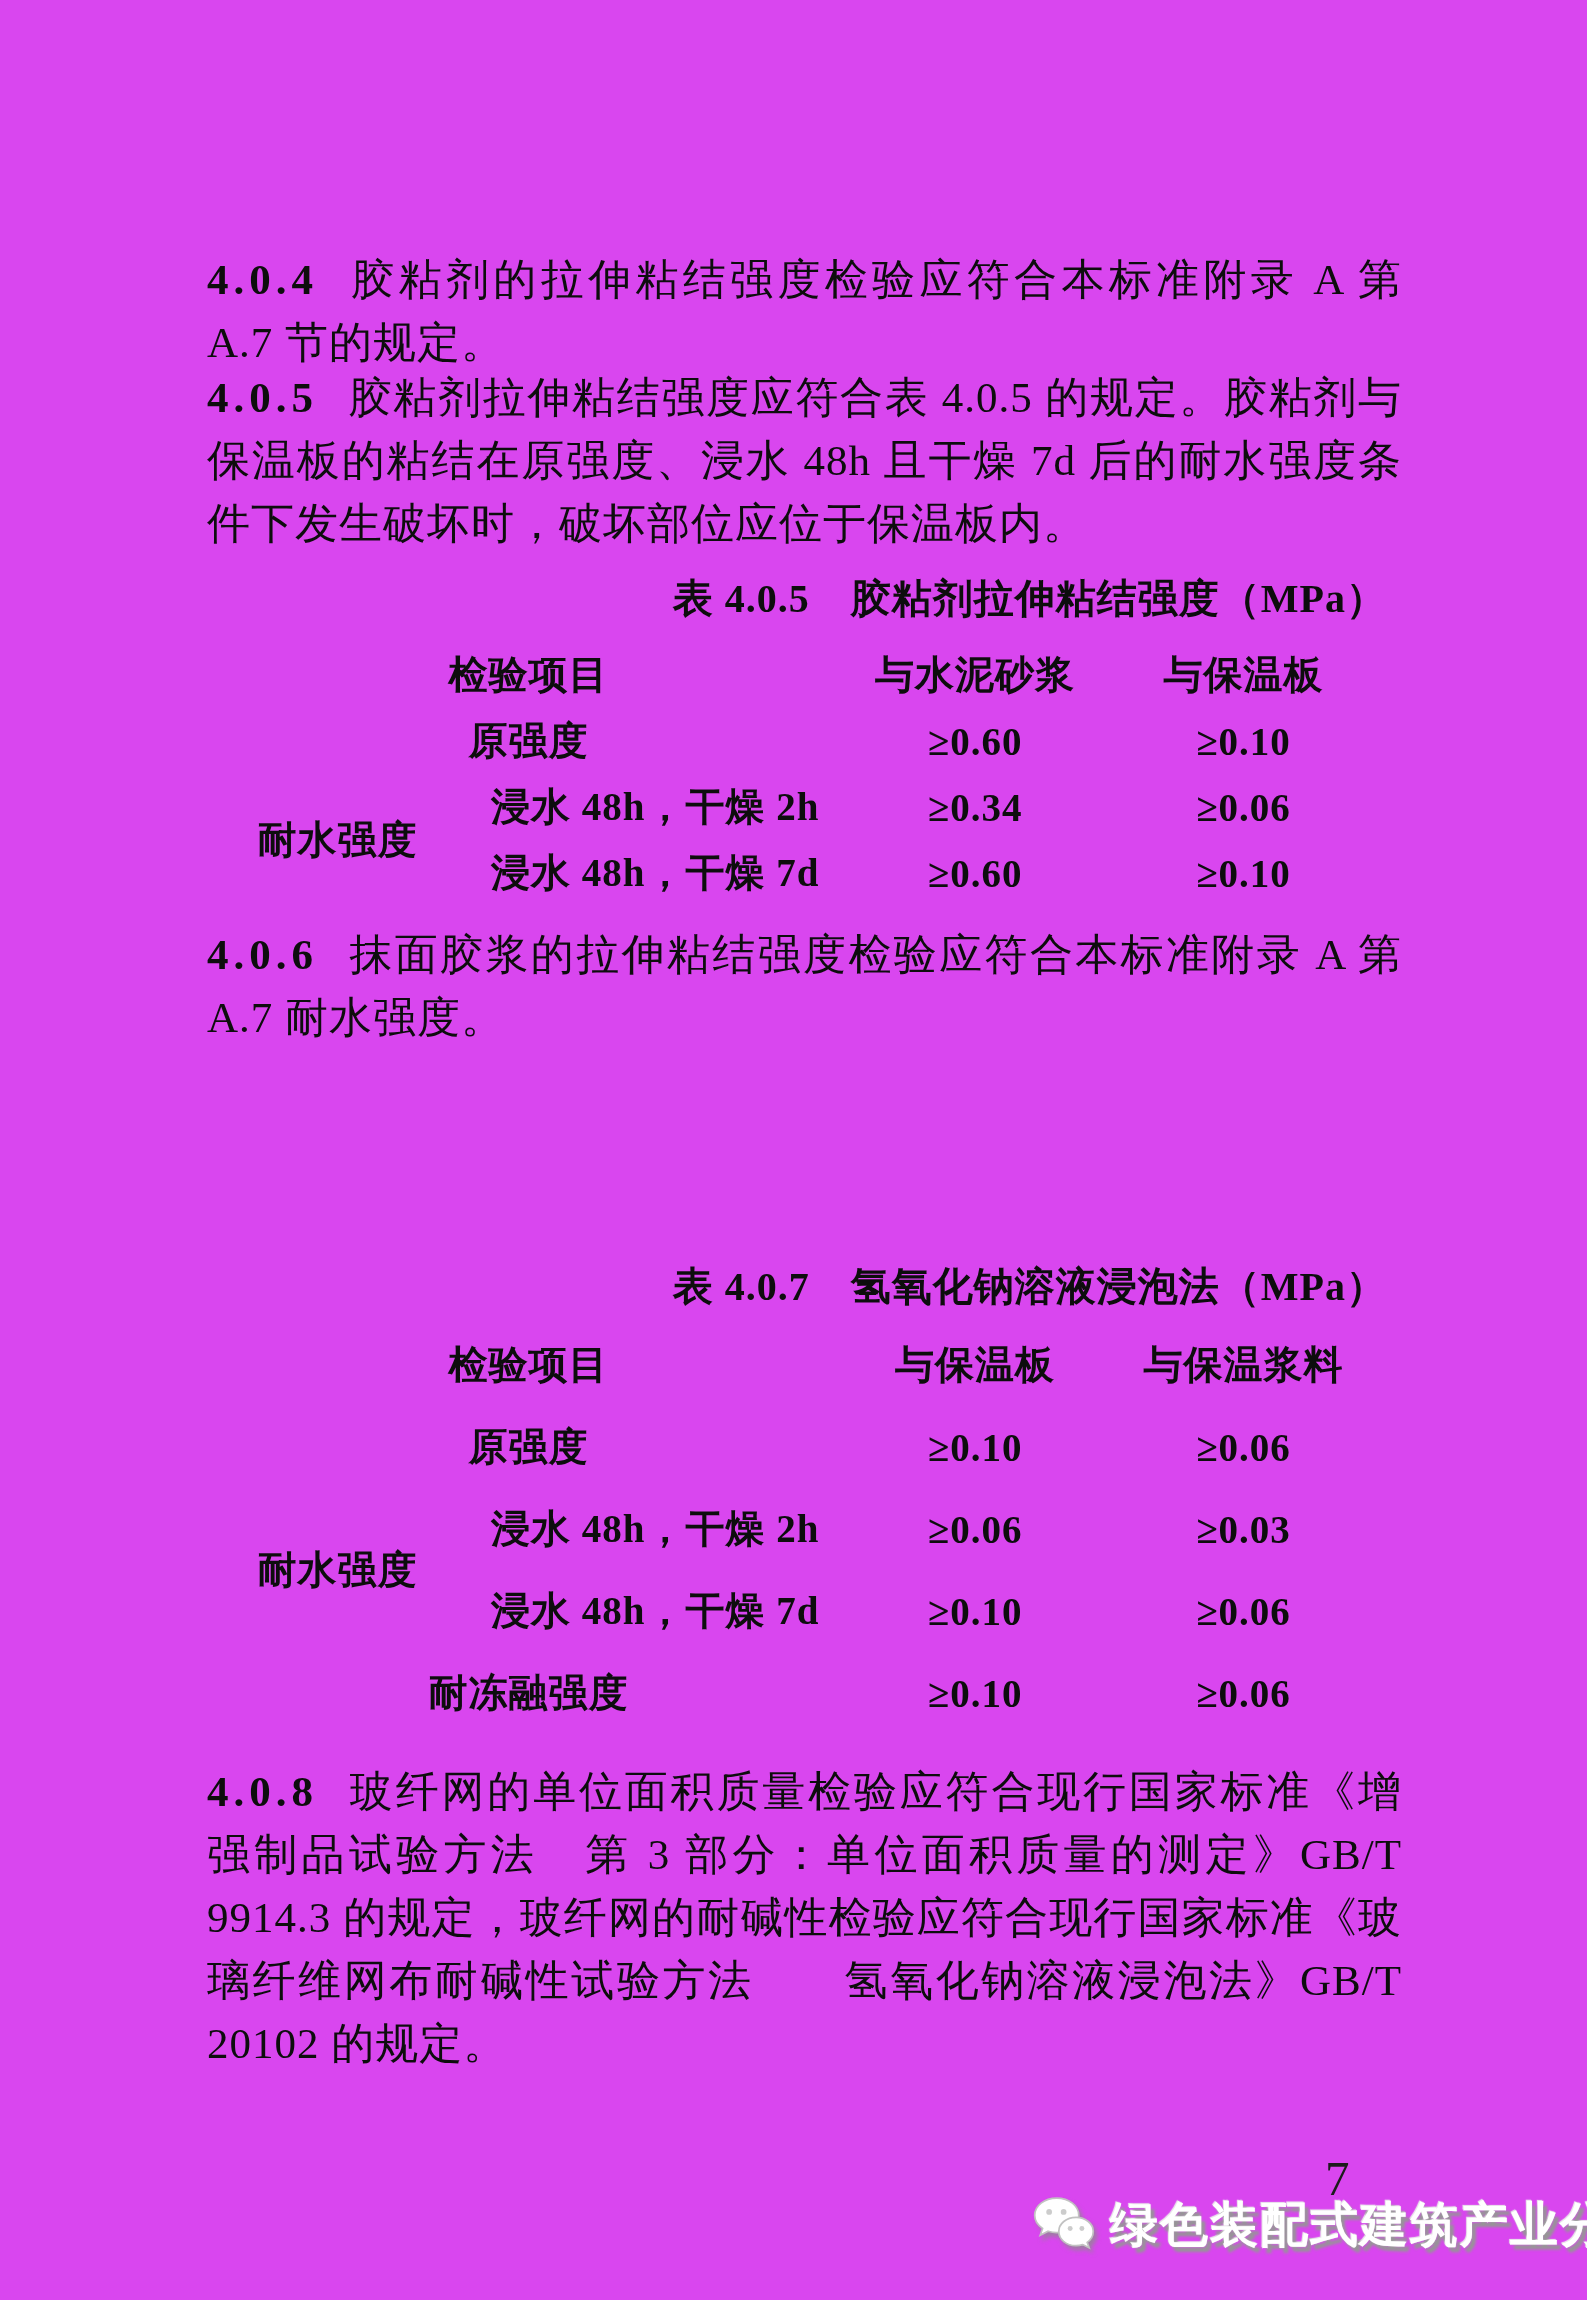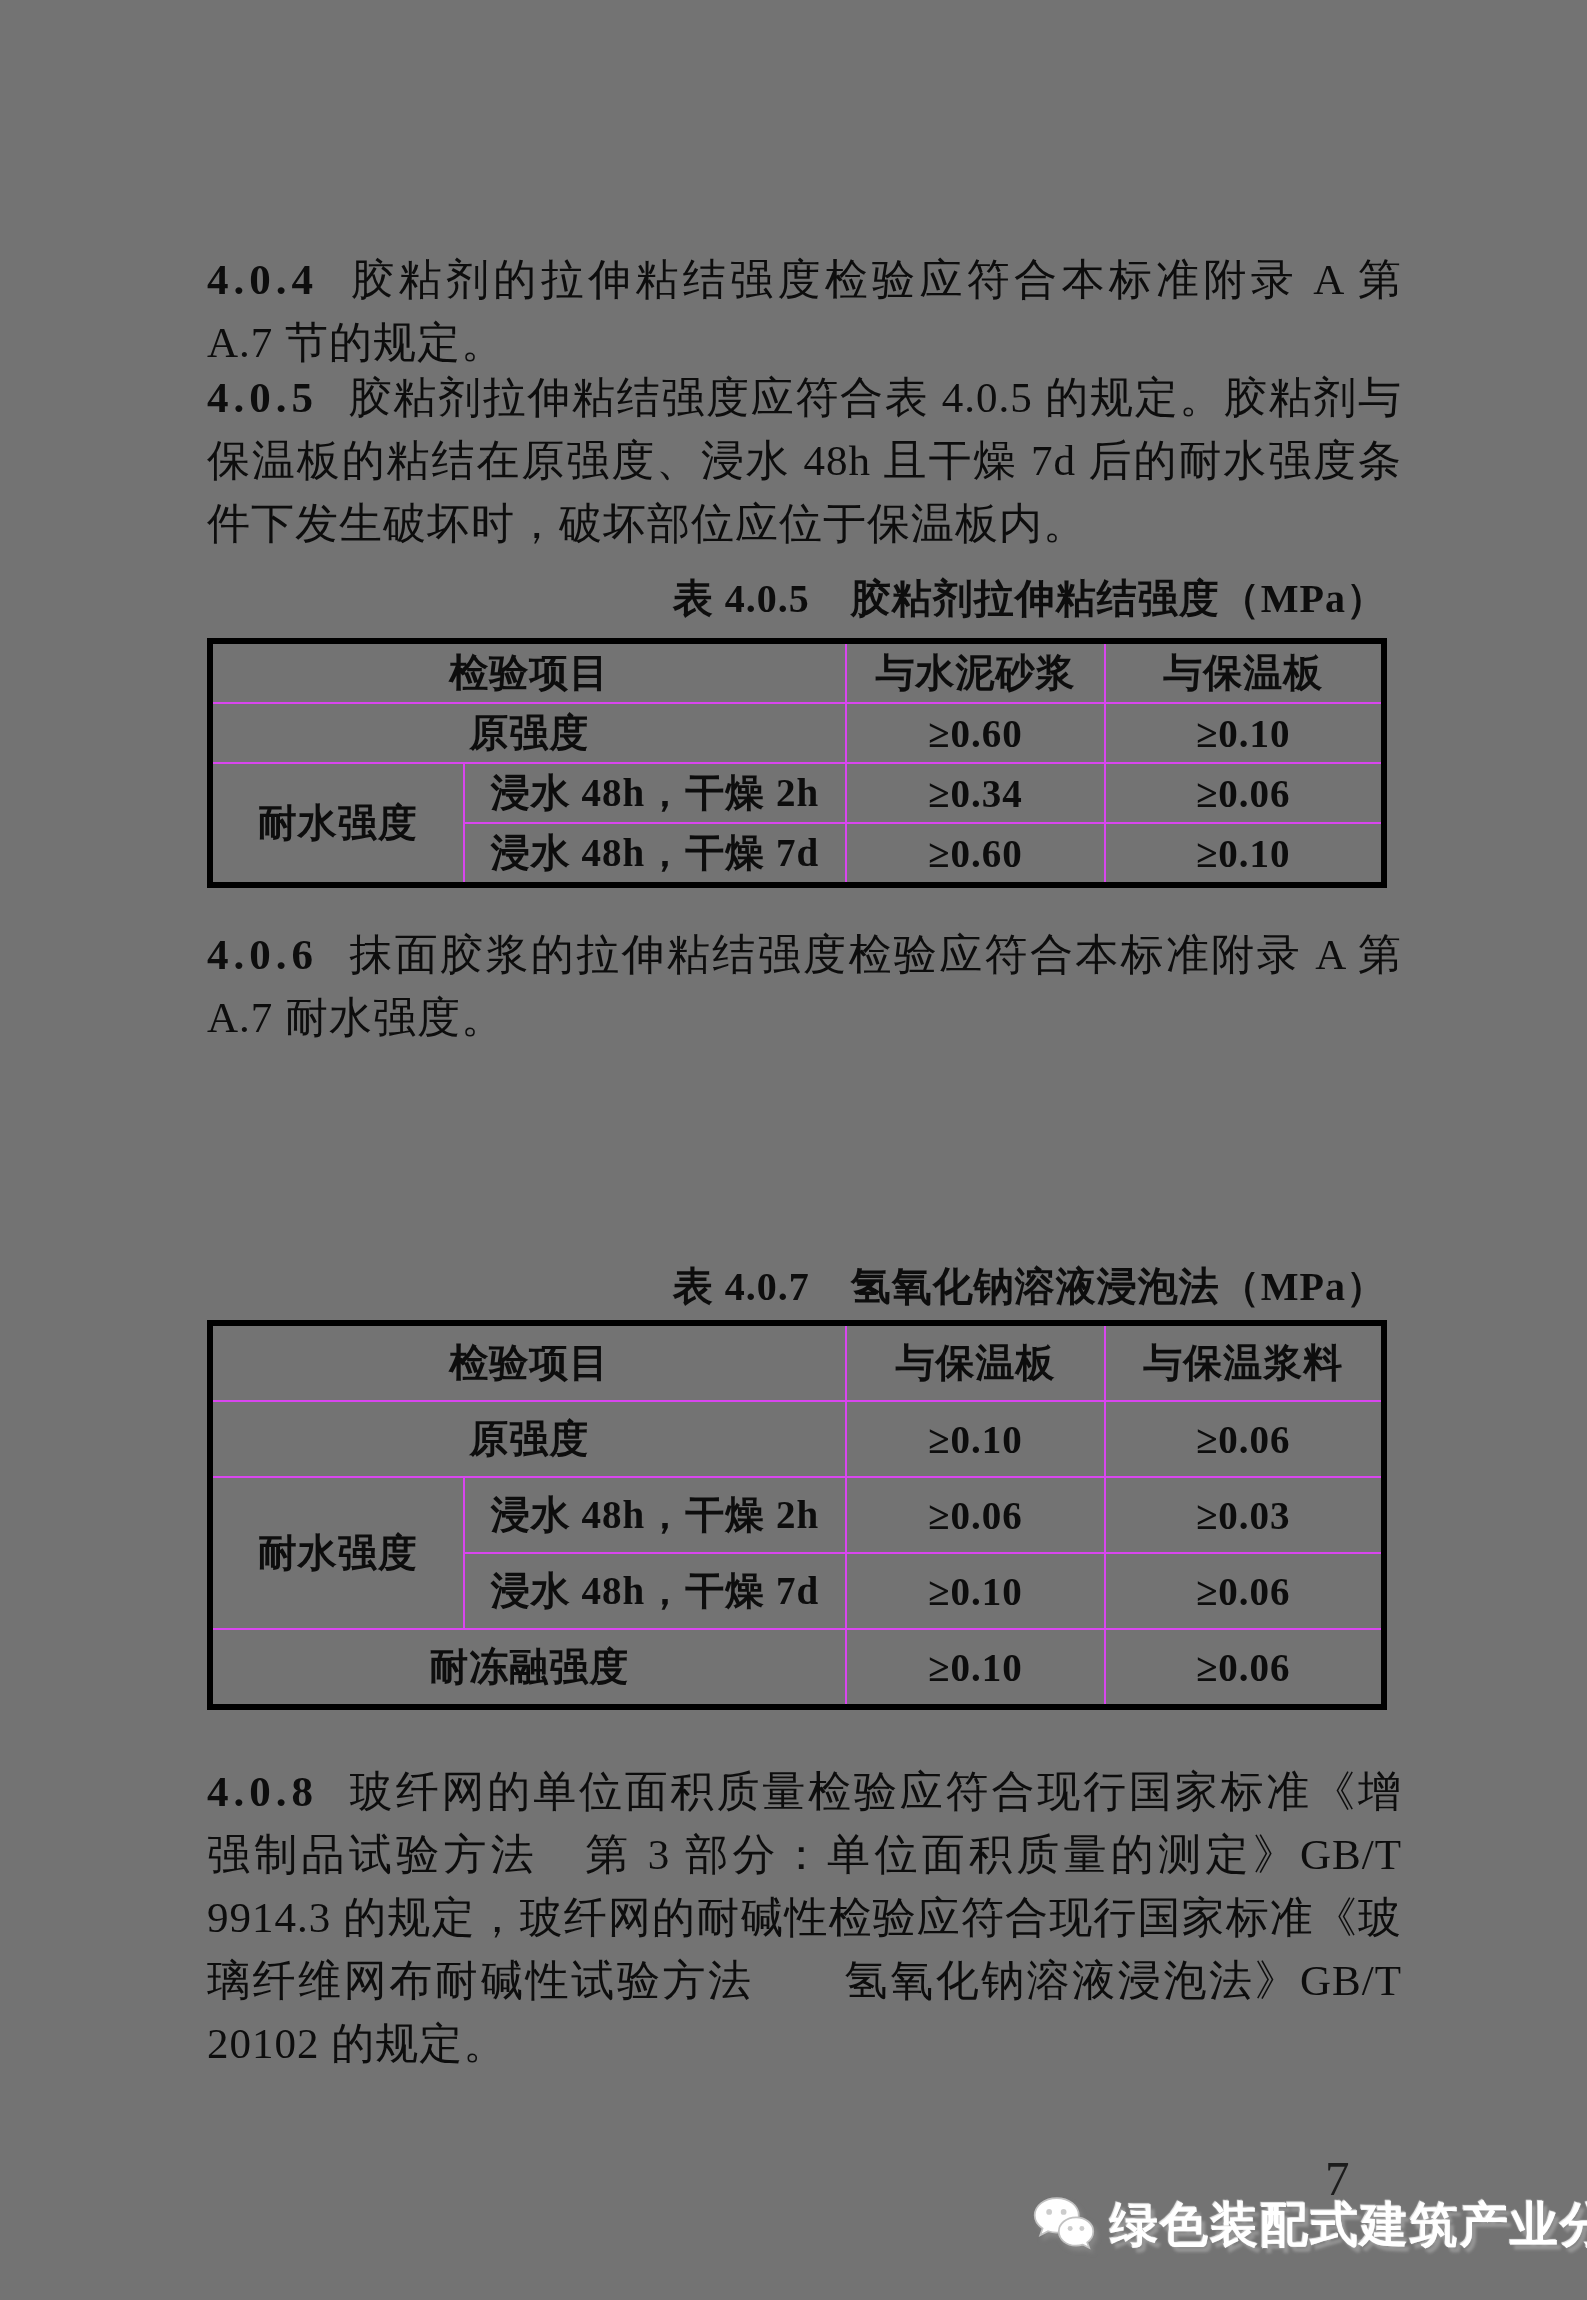--- a/index.html
+++ b/index.html
@@ -1,20 +1,20 @@
 <!DOCTYPE html>
 <html><head>
 <meta charset="utf-8">
 <style>
   html, body { margin: 0; padding: 0; background: #e8e8e8; }
   .page {
     position: relative;
     width: 1587px;
     height: 2300px;
-    background: #737373;
+    background: #d946ef;
     overflow: hidden;
     font-family: "Liberation Serif", "DejaVu Serif", serif;
     color: #0d0d0d;
   }
   .content {
     position: absolute;
     left: 207px;
     top: 0;
     width: 1195px;
     height: 2300px;
@@ -48,21 +48,21 @@
   }
   table.doc-table {
     position: absolute;
     left: 0;
     width: 1180px;
     border-collapse: collapse;
     table-layout: fixed;
     border: 6px solid #000;
   }
   table.doc-table td {
-    border: 2px solid #d946ef;
+    border: 8px solid #d946ef;
     text-align: center;
     vertical-align: middle;
     font-size: 39px;
     font-weight: 700;
     letter-spacing: 1px;
     padding: 0 6px;
     overflow: hidden;
   }
   table.t405 td { height: 58px; }
   table.t407 td { height: 74px; }

